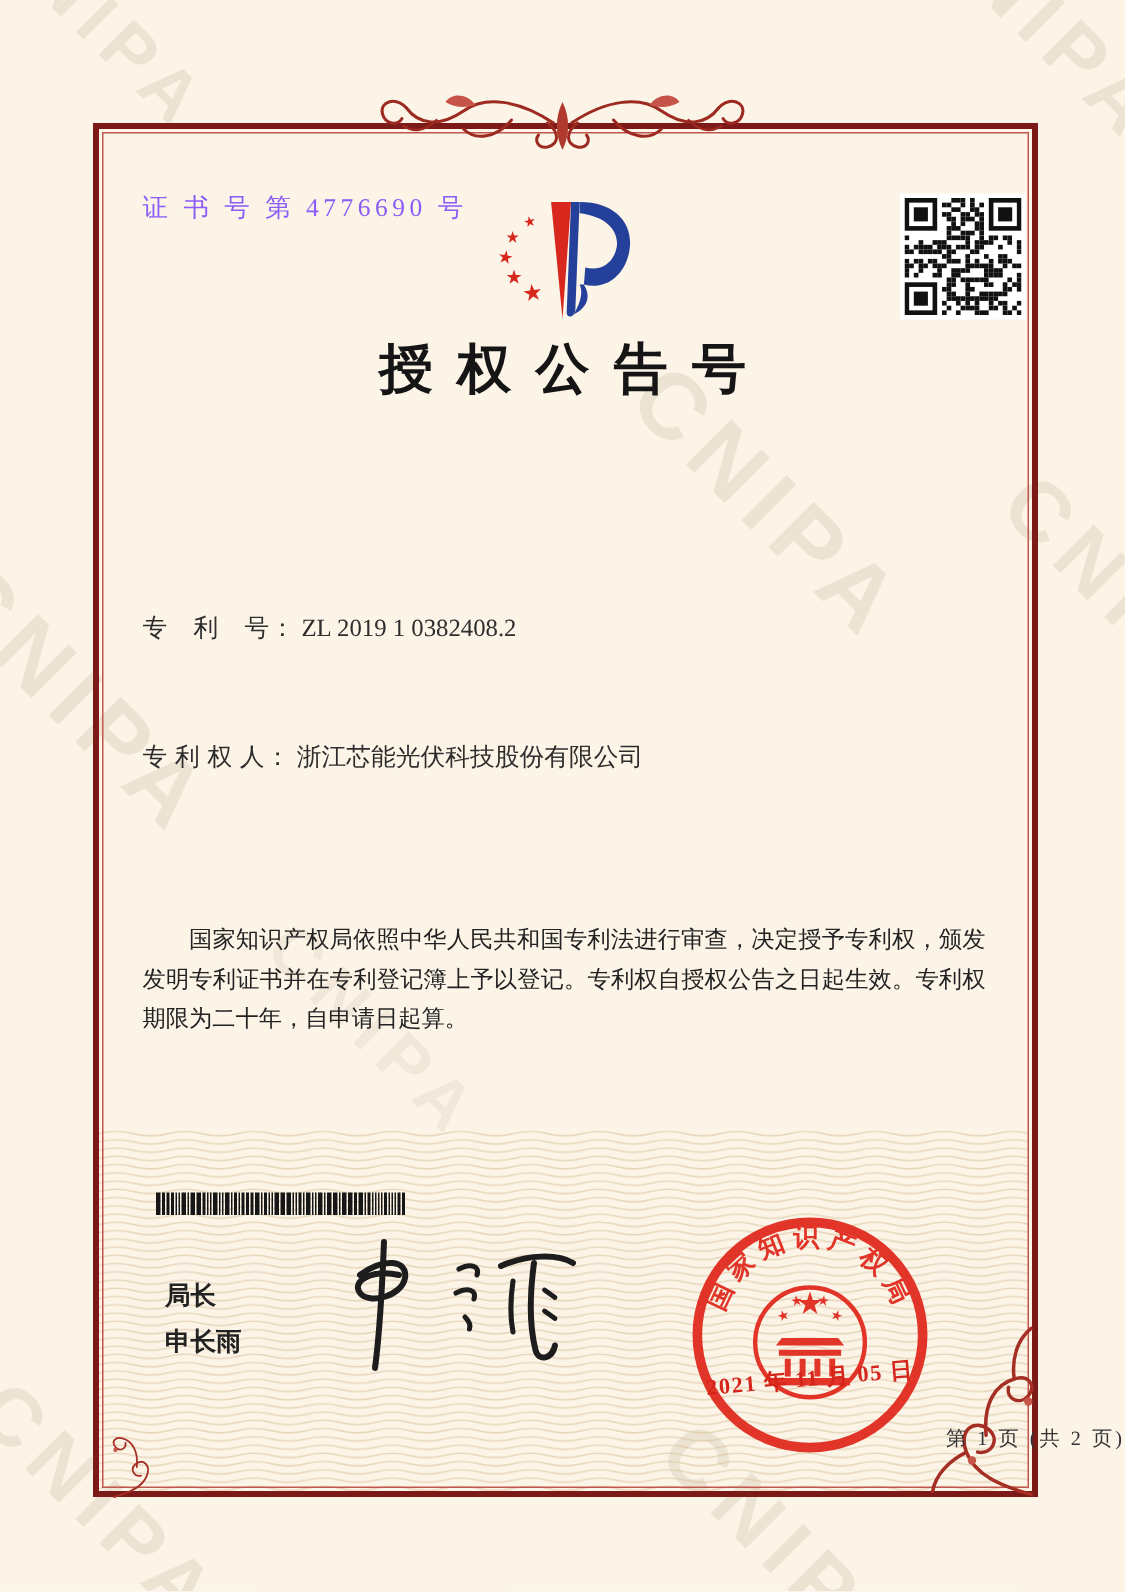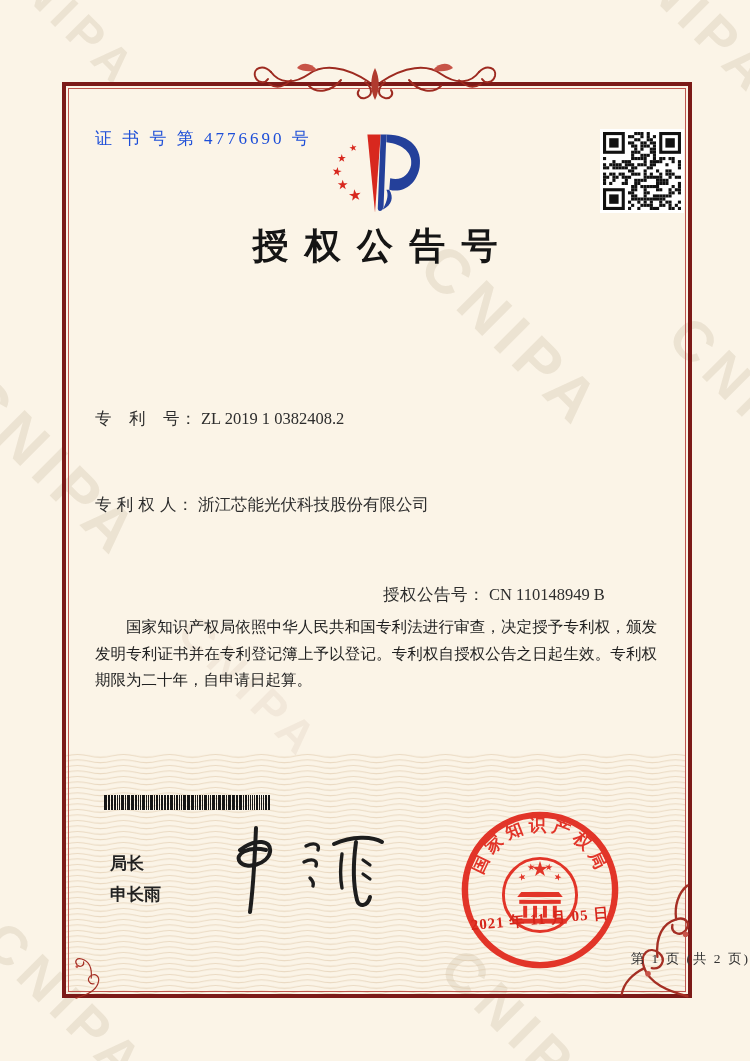--- a/index.html
+++ b/index.html
@@ -9,21 +9,21 @@
   .wm{position:absolute;font-family:"Liberation Sans","DejaVu Sans",sans-serif;font-weight:700;
       color:rgba(182,158,132,0.20);letter-spacing:8px;transform:rotate(45deg);white-space:nowrap;
       z-index:0;user-select:none;}
   
   .frame{position:absolute;left:62px;top:82px;width:630px;height:916px;box-sizing:border-box;
          border:4px solid #7c1a18;z-index:2;}
   .frame-inner{position:absolute;inset:2px;border:1px solid #c0564e;}
   
   .waves{position:absolute;left:66px;top:753px;z-index:1;}
   
-  .certno{position:absolute;left:95px;top:127px;font-size:17px;letter-spacing:3px;color:#1d4ed8;z-index:4;}
+  .certno{position:absolute;left:95px;top:127px;font-size:17px;letter-spacing:3px;color:#8b5cf6;z-index:4;}
   .qr{position:absolute;left:600px;top:129px;width:78px;height:78px;background:#fff;padding:3px;z-index:4;}
   .logo{position:absolute;left:306px;top:127px;z-index:4;}
   .title{position:absolute;left:0;top:222px;width:750px;text-align:center;font-size:36px;font-weight:700;
          letter-spacing:0.45em;text-indent:0.45em;color:#151515;z-index:4;}
   
   .row{position:absolute;left:95px;width:566px;font-size:16.5px;color:#2d2d2d;z-index:4;white-space:nowrap;}
   .row .lbl{letter-spacing:0.5px;}
   .row .val{margin-left:4px;}
   .grant-no{position:absolute;left:288px;top:0;}
   
@@ -356,23 +356,20 @@
 
   <div class="title">授权公告号</div>
 
   <div class="row" style="top:408px;">
     <span class="lbl">专　利　号：</span><span class="val">ZL 2019 1 0382408.2</span>
   </div>
   <div class="row" style="top:494px;">
     <span class="lbl">专 利 权 人：</span><span class="val">浙江芯能光伏科技股份有限公司</span>
   </div>
   <div class="row" style="top:584px;">
-    <span class="grant-no">
-      <span class="lbl">授权公告号：</span><span class="val">CN 110148949 B</span>
-    </span>
   </div>
 
   <div class="body-text">
     <p>国家知识产权局依照中华人民共和国专利法进行审查，决定授予专利权，颁发发明专利证书并在专利登记簿上予以登记。专利权自授权公告之日起生效。专利权期限为二十年，自申请日起算。</p>
   </div>
 
   <div id="barcode" class="barcode"><i style="width:3px"></i><i style="width:2px"></i><i style="width:2px"></i><i style="width:2px"></i><i style="width:1px"></i><i style="width:1px"></i><i style="width:3px"></i><i style="width:1px"></i><i style="width:3px"></i><i style="width:3px"></i><i style="width:2px"></i><i style="width:1px"></i><i style="width:1px"></i><i style="width:3px"></i><i style="width:1px"></i><i style="width:1px"></i><i style="width:3px"></i><i style="width:1px"></i><i style="width:2px"></i><i style="width:1px"></i><i style="width:2px"></i><i style="width:2px"></i><i style="width:2px"></i><i style="width:3px"></i><i style="width:1px"></i><i style="width:2px"></i><i style="width:1px"></i><i style="width:1px"></i><i style="width:3px"></i><i style="width:3px"></i><i style="width:3px"></i><i style="width:1px"></i><i style="width:1px"></i><i style="width:2px"></i><i style="width:1px"></i><i style="width:3px"></i><i style="width:1px"></i><i style="width:1px"></i><i style="width:3px"></i><i style="width:1px"></i><i style="width:3px"></i><i style="width:3px"></i><i style="width:1px"></i><i style="width:3px"></i><i style="width:3px"></i><i style="width:2px"></i><i style="width:3px"></i><i style="width:1px"></i><i style="width:2px"></i><i style="width:1px"></i><i style="width:1px"></i><i style="width:1px"></i><i style="width:1px"></i><i style="width:2px"></i><i style="width:1px"></i><i style="width:1px"></i><i style="width:1px"></i><i style="width:2px"></i><i style="width:2px"></i></div>
 
   <div class="signer">
     <div>局长</div>

